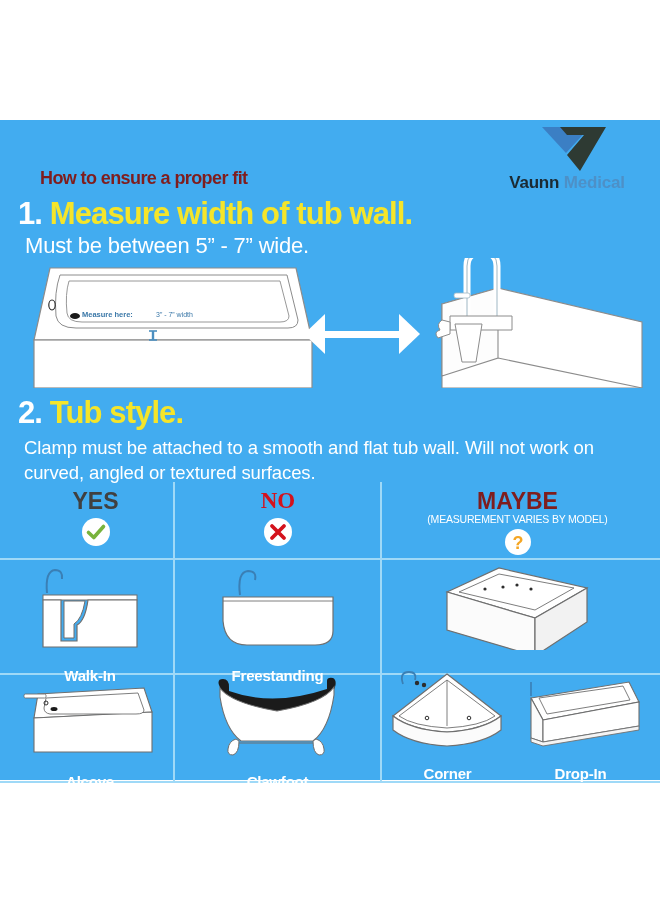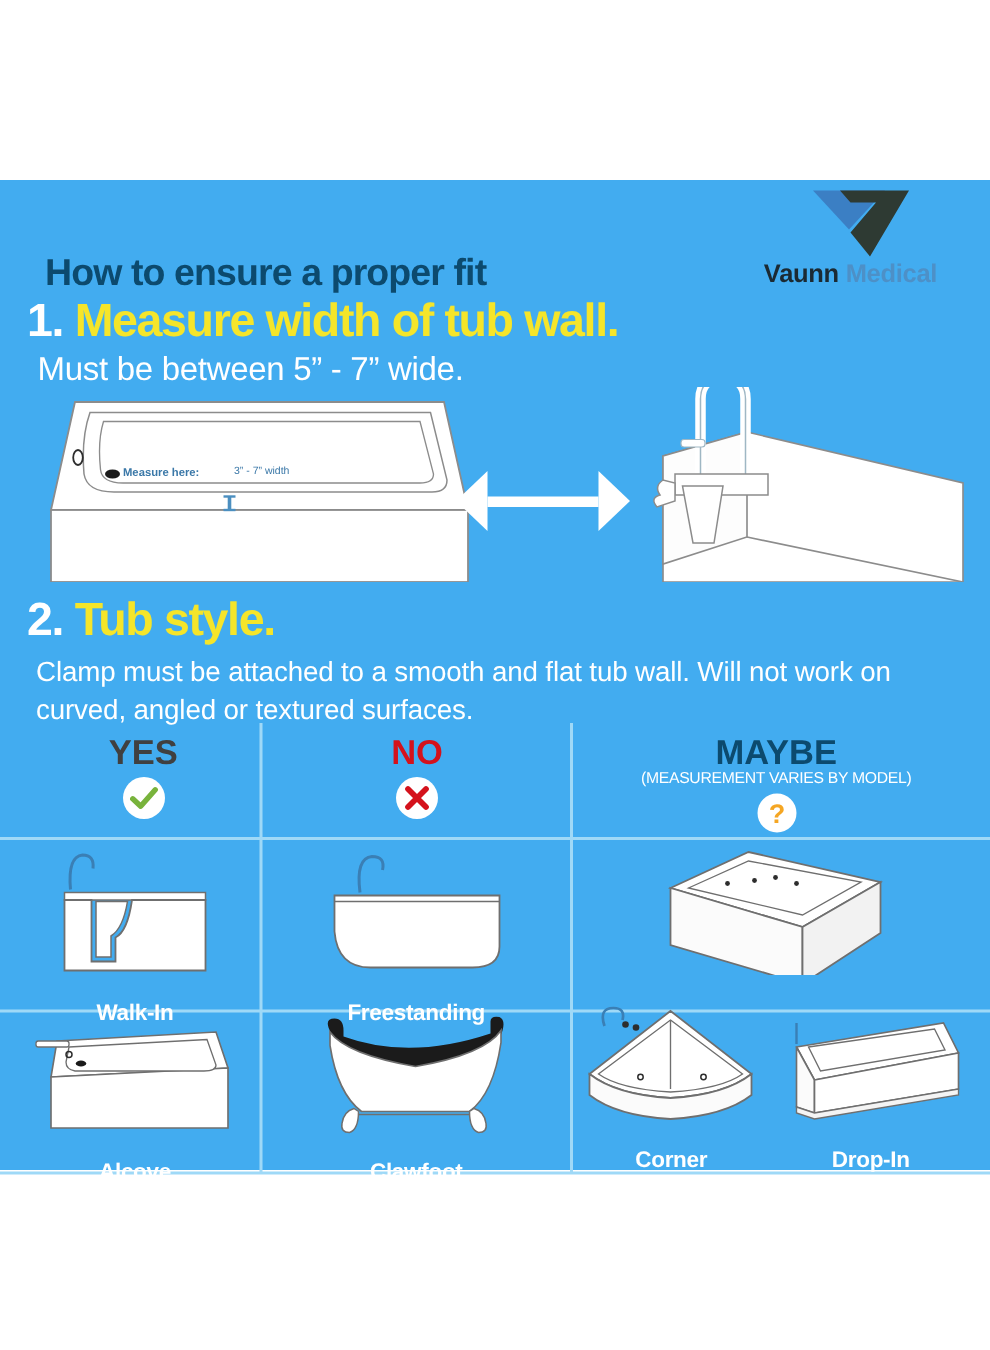--- a/index.html
+++ b/index.html
@@ -22,22 +22,22 @@
   #logo .mark{position:absolute;left:48px;top:0px;width:68px;height:48px;}
   #logo .brand{
     position:absolute;left:0;top:48px;width:150px;text-align:center;
     font-size:17px;font-weight:bold;letter-spacing:-0.2px;white-space:nowrap;
   }
   #logo .brand .b1{color:#1b2a33;}
   #logo .brand .b2{color:#4d90c7;font-weight:bold;}
 
   
   .hdr-how{
-    position:absolute;left:30px;top:48px;
-    font-size:25px;font-weight:bold;color:#0c4a6e;
+    position:absolute;left:40px;top:48px;
+    font-size:18px;font-weight:bold;color:#7f1d1d;
     letter-spacing:-0.6px;white-space:nowrap;
   }
   .step1{
     position:absolute;left:18px;top:76px;white-space:nowrap;
     font-size:31px;font-weight:bold;letter-spacing:-0.9px;
   }
   .step1 .num{color:#ffffff;}
   .step1 .txt{color:#F5E52A;}
   .sub1{
     position:absolute;left:25px;top:113px;white-space:nowrap;
@@ -66,22 +66,22 @@
   }
 
   
   .vcol{position:absolute;top:368px;text-align:center;}
   #vYes{left:18px;width:155px;}
   #vNo {left:183px;width:190px;}
   #vMay{left:385px;width:265px;}
 
   .vword{font-size:23px;font-weight:bold;letter-spacing:0px;line-height:26px;}
   .vword.yes{color:#404040;}
-  .vword.no{color:#D4121C;}
-  .vword.maybe{color:#0c4a6e;}
+  .vword.no{color:#D4121C;font-family:Liberation Serif, serif;}
+  .vword.maybe{color:#7f1d1d;}
   .vsub{font-size:10.5px;color:#ffffff;letter-spacing:-0.2px;margin-top:-1px;}
   .vicon{margin-top:3px;}
 
   
   .sep{position:absolute;background:#9fd9f7;}
 
   
   .cell{position:absolute;text-align:center;}
   .cell .cap{
     font-size:15px;color:#ffffff;font-weight:bold;letter-spacing:-0.2px;

